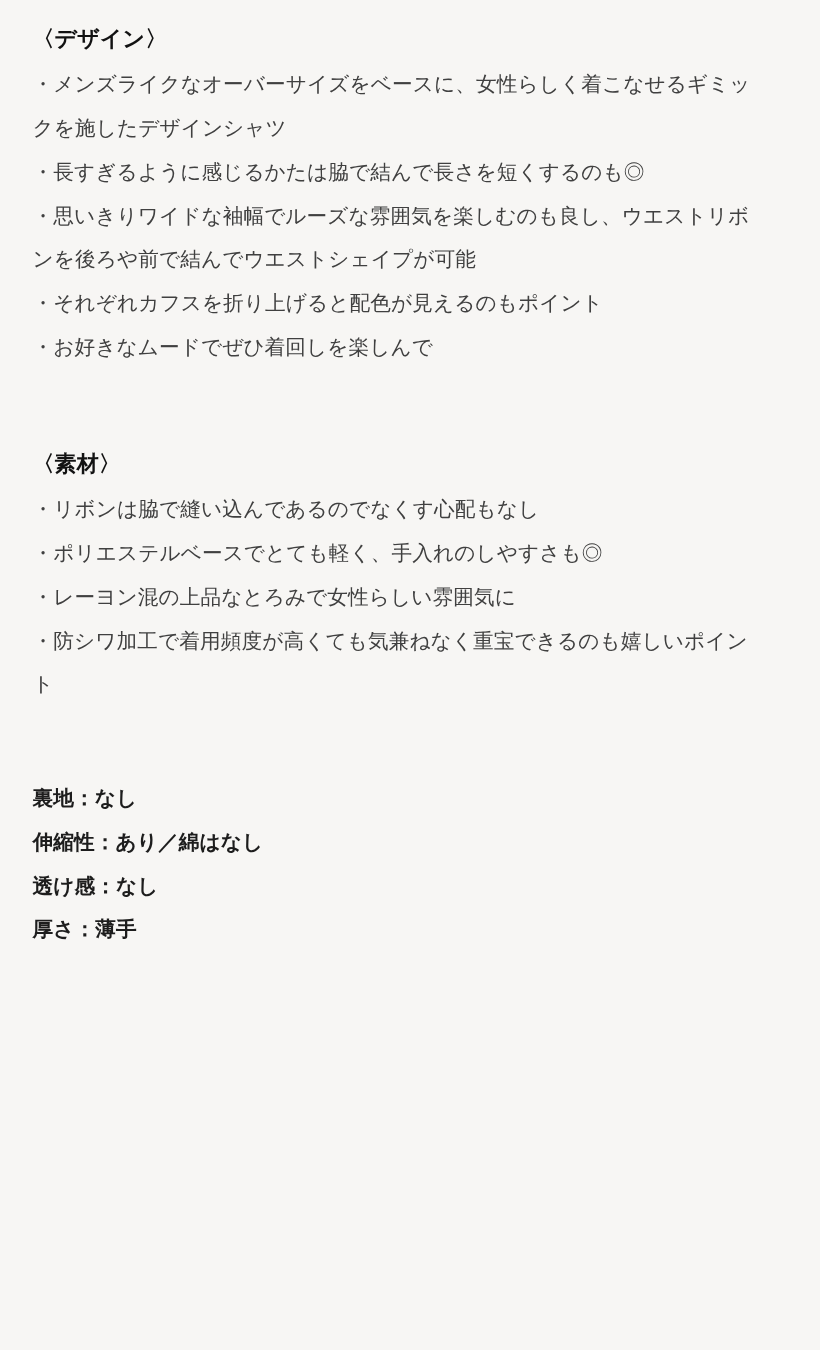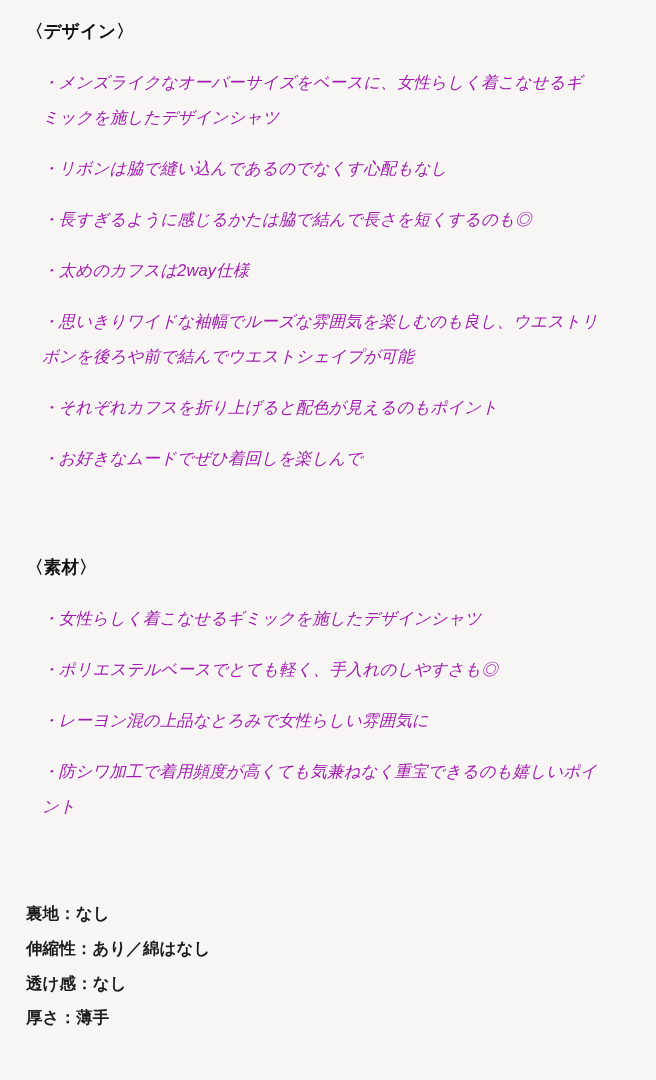--- a/index.html
+++ b/index.html
@@ -28,25 +28,24 @@
     font-size: 17.5px;
     font-weight: bold;
     letter-spacing: 0.2px;
     line-height: 2.0;
     margin: 0 0 2px 0;
     color: #121212;
   }
   .para {
     font-size: 16.5px;
     line-height: 2.12;
-    margin: 16px;
+    margin: 0;
     letter-spacing: 0.1px;
-    color: #a21caf;
+    color: #404040;
     word-break: break-all;
-    font-style: italic;
   }
   .spacer-block {
     height: 58px;
   }
   .spacer-block-2 {
     height: 56px;
   }
   .specs {
     margin: 0;
   }
@@ -60,33 +59,31 @@
   }
 </style>
 </head>
 <body>
 
 <div class="page">
 
   <section class="section">
     <h2 class="section-title">〈デザイン〉</h2>
     <p class="para">・メンズライクなオーバーサイズをベースに、女性らしく着こなせるギミックを施したデザインシャツ</p>
-    <p class="para">・リボンは脇で縫い込んであるのでなくす心配もなし</p>
     <p class="para">・長すぎるように感じるかたは脇で結んで長さを短くするのも◎</p>
-    <p class="para">・太めのカフスは2way仕様</p>
     <p class="para">・思いきりワイドな袖幅でルーズな雰囲気を楽しむのも良し、ウエストリボンを後ろや前で結んでウエストシェイプが可能</p>
     <p class="para">・それぞれカフスを折り上げると配色が見えるのもポイント</p>
     <p class="para">・お好きなムードでぜひ着回しを楽しんで</p>
   </section>
 
   <div class="spacer-block"></div>
 
   <section class="section">
     <h2 class="section-title">〈素材〉</h2>
-    <p class="para">・女性らしく着こなせるギミックを施したデザインシャツ</p>
+    <p class="para">・リボンは脇で縫い込んであるのでなくす心配もなし</p>
     <p class="para">・ポリエステルベースでとても軽く、手入れのしやすさも◎</p>
     <p class="para">・レーヨン混の上品なとろみで女性らしい雰囲気に</p>
     <p class="para">・防シワ加工で着用頻度が高くても気兼ねなく重宝できるのも嬉しいポイント</p>
   </section>
 
   <div class="spacer-block-2"></div>
 
   <section class="specs">
     <p class="spec-line">裏地：なし</p>
     <p class="spec-line">伸縮性：あり／綿はなし</p>

